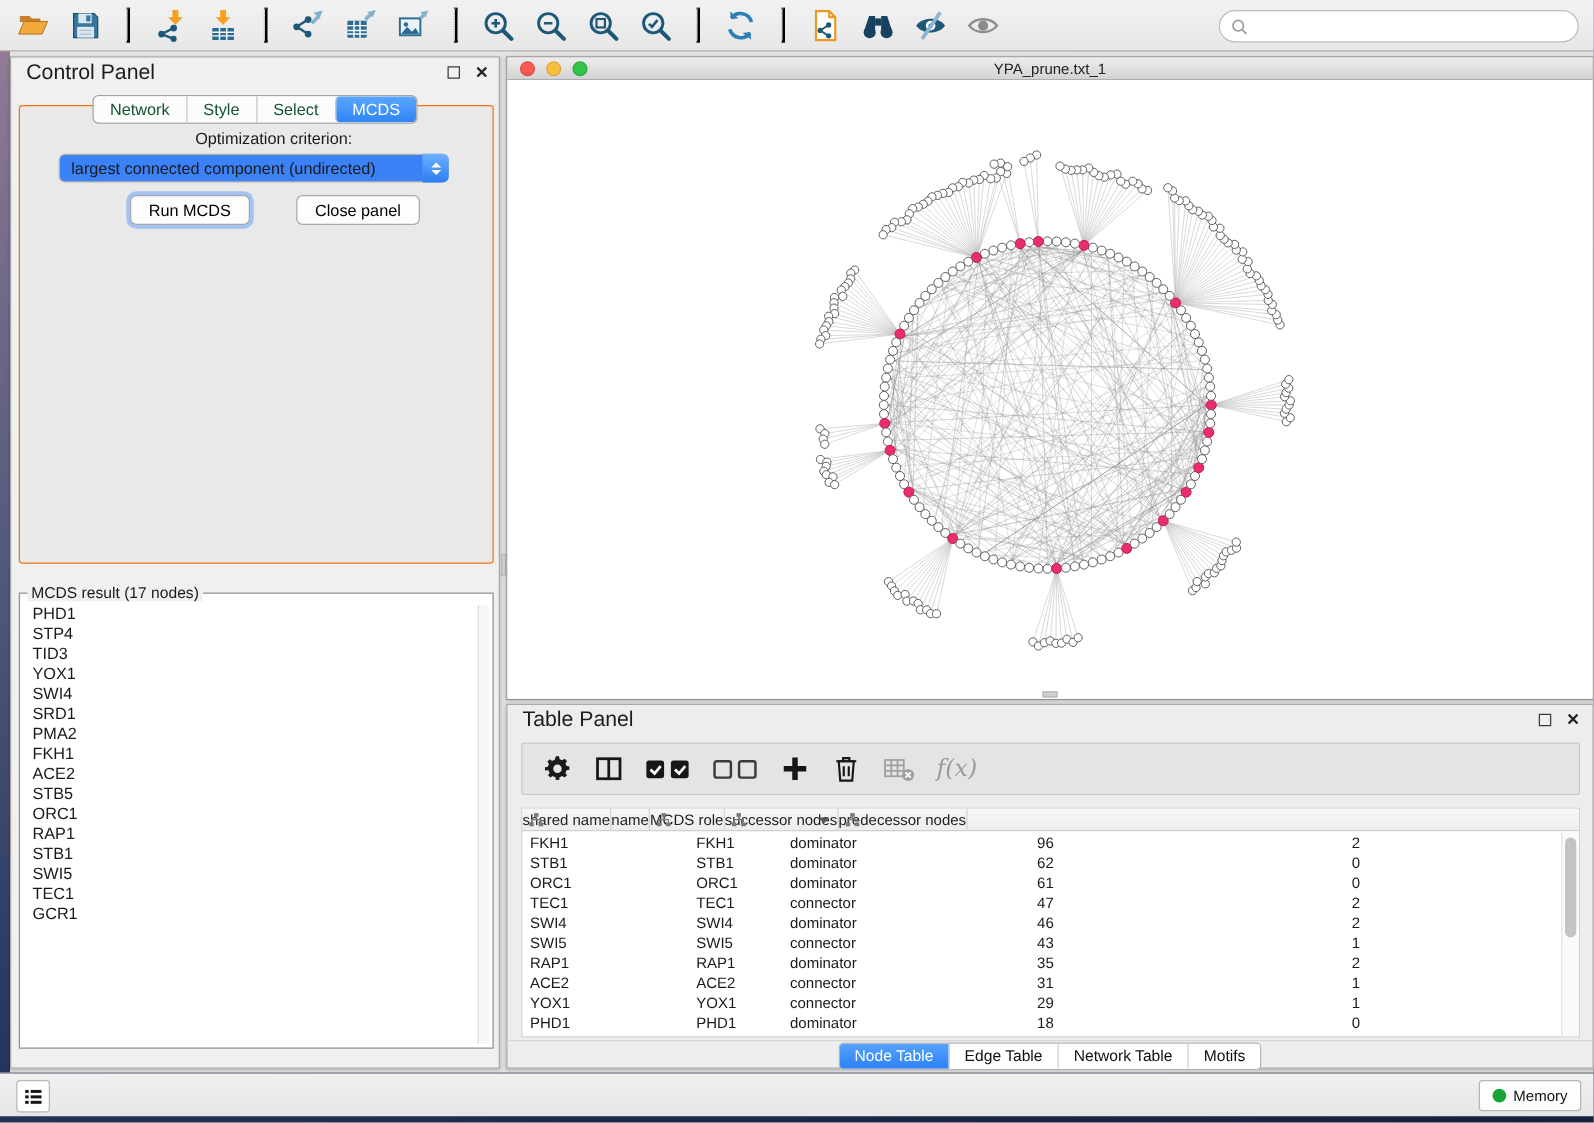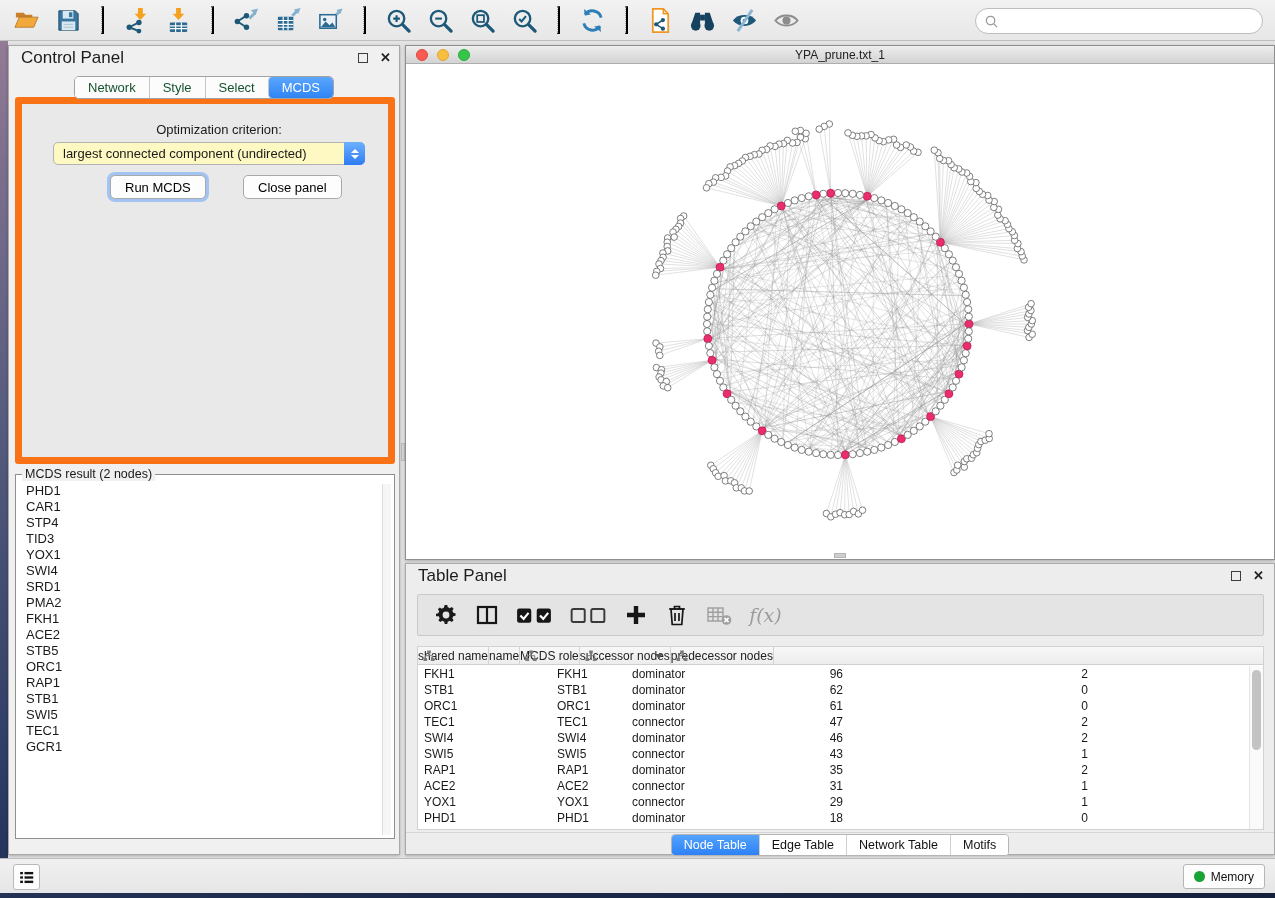--- a/index.html
+++ b/index.html
@@ -40,24 +40,24 @@
   .control-panel { position:absolute; left:8px; top:45px; width:392px; height:810px;
     background:#f0f0f0; border:1px solid #a9a9a9; box-shadow:0 1px 3px rgba(0,0,0,.25); }
   .cp-head { position:absolute; left:0; top:0; right:0; height:24px; display:flex; align-items:center; padding:0 8px; }
   .cp-head .ptitle { flex:1; padding-left:4px; }
   .cp-head .pf { margin-right:12px; }
   .cp-tabs { position:absolute; top:30px; left:50%; transform:translateX(-50%); z-index:2;
     display:flex; background:#fcfcfc; border:1px solid #a2a2a2; border-radius:5px; overflow:hidden; }
   .cp-tab { border:none; background:#fcfcfc; font-size:13px; padding:3px 13px; border-left:1px solid #c7c7c7; color:#14532d; }
   .cp-tab:first-child { border-left:none; }
   .cp-tab.active { background:linear-gradient(#5ba6fd,#2f85f6); color:#fff; border-radius:4px; }
-  .cp-card { position:absolute; top:51px; left:6px; width:380px; height:367px;
-    background:#e9e9e9; border:7px solid #f97316; border-radius:3px;padding-left:28px; }
+  .cp-card { position:absolute; top:38px; left:6px; width:380px; height:367px;
+    background:#e9e9e9; border:1px solid #f97316; border-radius:3px;padding-left:28px; }
   .opt-label { text-align:center; font-size:13px; margin-top:18px; }
-  .dropdown { position:absolute; left:31px; top:38px; width:312px; height:23px; background:#fef9c3;
+  .dropdown { position:absolute; left:31px; top:38px; width:312px; height:23px; background:#3b82f6;
     border:1px solid #b3b3b3; border-radius:5px; display:flex; align-items:center; }
   .dd-text { flex:1; font-size:13px; padding-left:9px; white-space:nowrap; overflow:hidden; }
   .dd-btn { width:21px; height:23px; margin:-1px; border-radius:0 5px 5px 0;
     background:linear-gradient(#6fb1fe,#2c7cf5); display:flex; flex-direction:column;
     align-items:center; justify-content:center; gap:2px; }
   .dd-btn i { width:0; height:0; border-left:4px solid transparent; border-right:4px solid transparent; display:block; }
   .dd-btn .up { border-bottom:4.5px solid #fff; }
   .dd-btn .dn { border-top:4.5px solid #fff; }
   .cp-btn { position:absolute; top:71px; height:24px; background:#fdfdfd; border:1px solid #a9a9a9;
     border-radius:5px; font-size:13px; padding:0 14px; }
@@ -303,24 +303,23 @@
       <span class="dd-text">largest connected component (undirected)</span>
       <span class="dd-btn">
           <i class="up"></i>
           <i class="dn"></i>
         </span>
     </div>
     <button class="cp-btn run-btn">Run MCDS</button>
     <button class="cp-btn closep-btn">Close panel</button>
   </div>
   <fieldset class="mcds-box">
-    <legend>MCDS result (2 nodes)</legend>
+    <legend>MCDS result (17 nodes)</legend>
     <div class="mcds-list">
       <div class="mcds-item">PHD1</div>
-        <div class="mcds-item">CAR1</div>
         <div class="mcds-item">STP4</div>
         <div class="mcds-item">TID3</div>
         <div class="mcds-item">YOX1</div>
         <div class="mcds-item">SWI4</div>
         <div class="mcds-item">SRD1</div>
         <div class="mcds-item">PMA2</div>
         <div class="mcds-item">FKH1</div>
         <div class="mcds-item">ACE2</div>
         <div class="mcds-item">STB5</div>
         <div class="mcds-item">ORC1</div>

